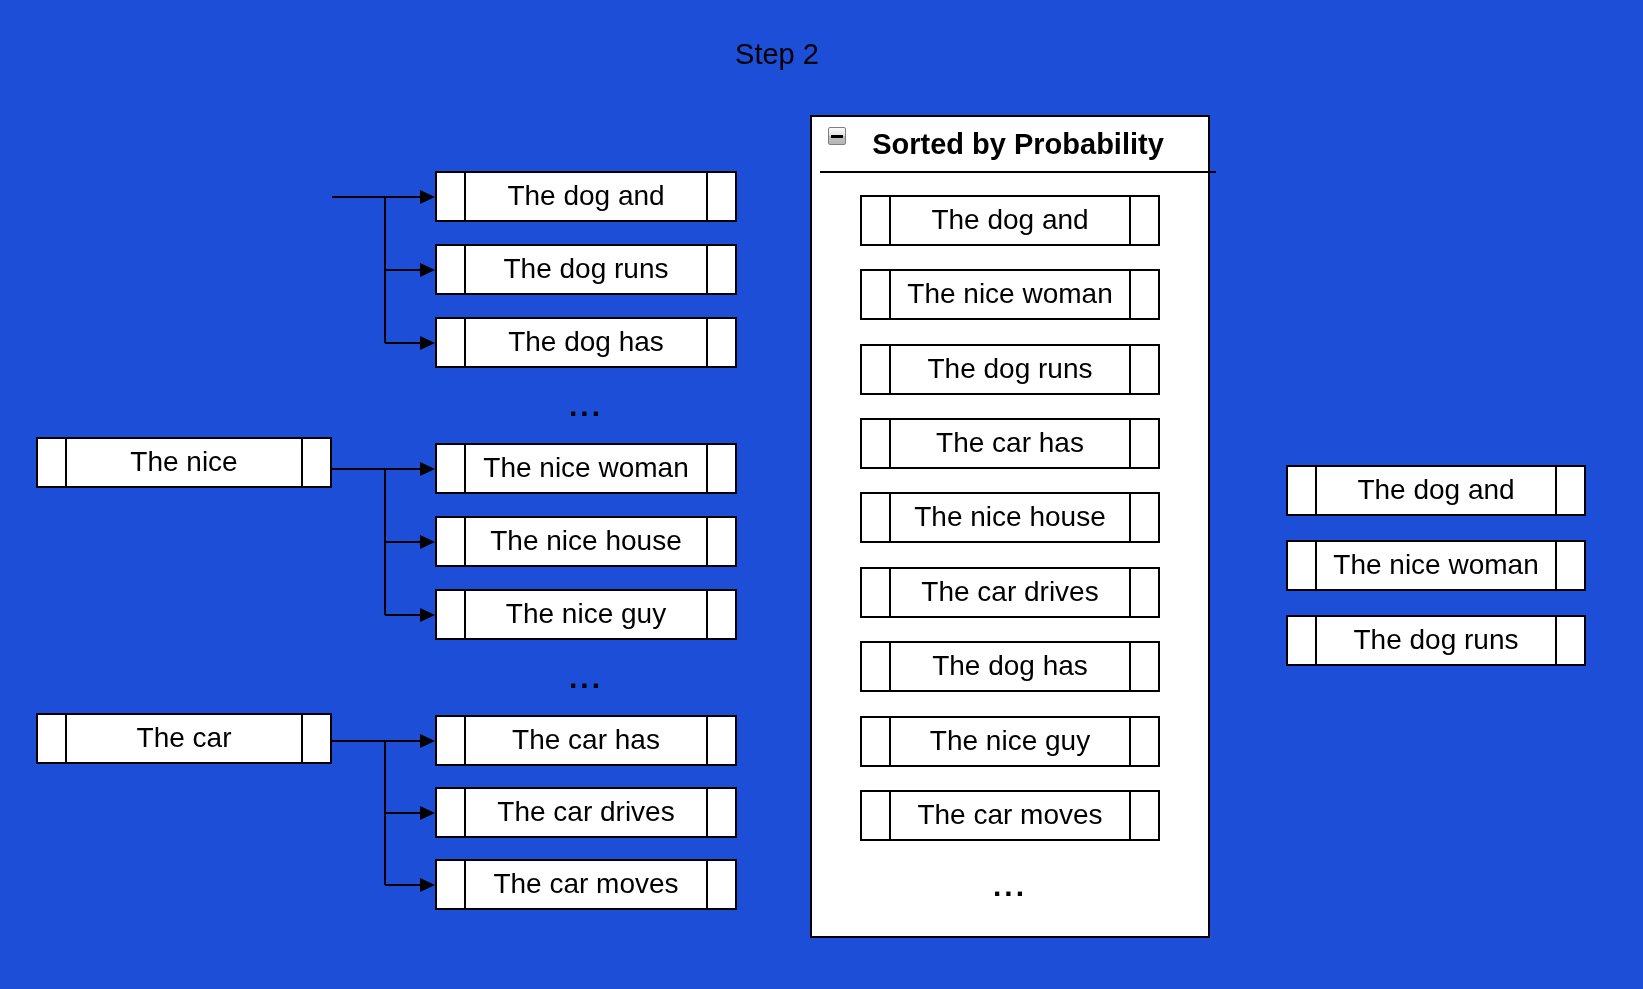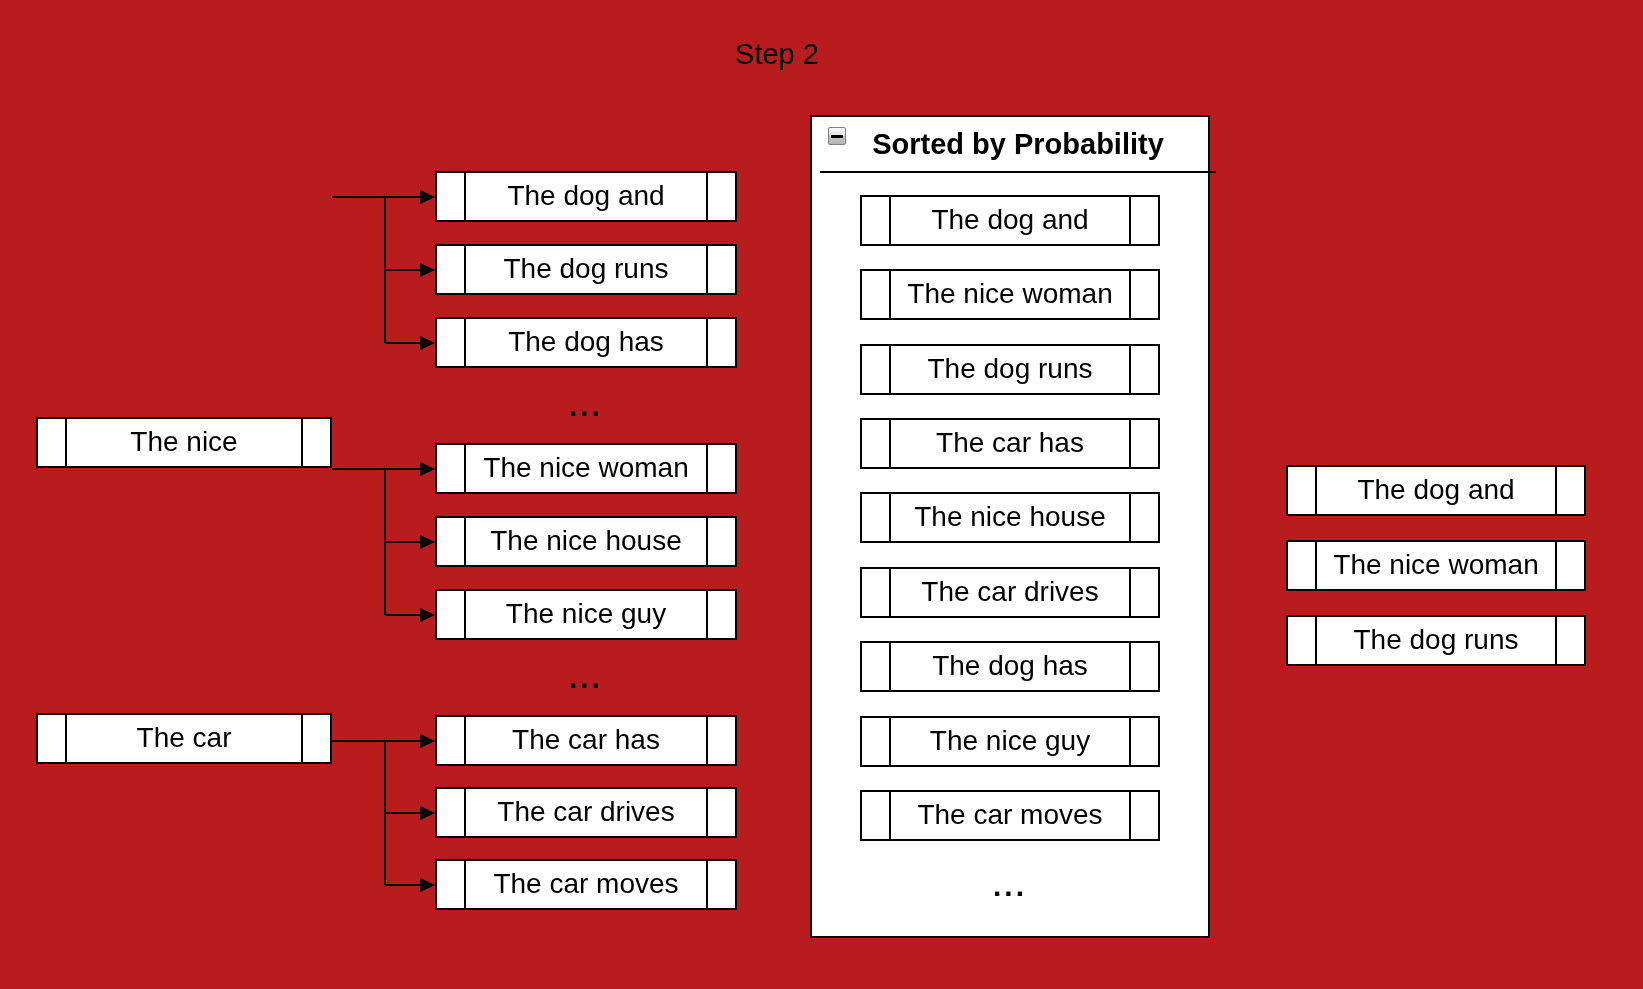--- a/index.html
+++ b/index.html
@@ -5,21 +5,21 @@
   html, body {
     margin: 0;
     padding: 0;
     background: #ffffff;
     font-family: "Liberation Sans", sans-serif;
   }
   .canvas {
     position: relative;
     width: 1643px;
     height: 989px;
-    background: #b91c1c;
+    background: #1d4ed8;
     overflow: hidden;
     color: #000000;
   }
   .diagram-title {
     position: absolute;
     left: 627px;
     top: 38px;
     width: 300px;
     text-align: center;
     font-size: 29px;
@@ -130,21 +130,21 @@
       <polygon fill="#000000" stroke="none" points="435,615 420,608 420,622"></polygon>
     </g>
     <g stroke="#000000" stroke-width="2" fill="none">
       <path d="M332 741 H421 M385 741 V885 M385 813 H421 M385 885 H421"></path>
       <polygon fill="#000000" stroke="none" points="435,741 420,734 420,748"></polygon>
       <polygon fill="#000000" stroke="none" points="435,813 420,806 420,820"></polygon>
       <polygon fill="#000000" stroke="none" points="435,885 420,878 420,892"></polygon>
     </g>
   </svg>
 
-  <div class="pbox" style="left:36px;top:417px;width:296px">
+  <div class="pbox" style="left:36px;top:437px;width:296px">
     <span class="lbl">The nice</span>
   </div>
   <div class="pbox" style="left:36px;top:713px;width:296px">
     <span class="lbl">The car</span>
   </div>
 
   <div class="pbox" style="left:435px;top:171px;width:302px">
     <span class="lbl">The dog and</span>
   </div>
   <div class="pbox" style="left:435px;top:244px;width:302px">

